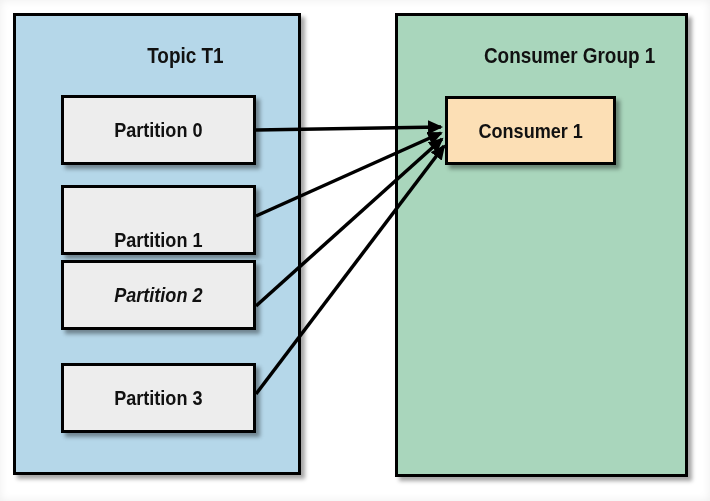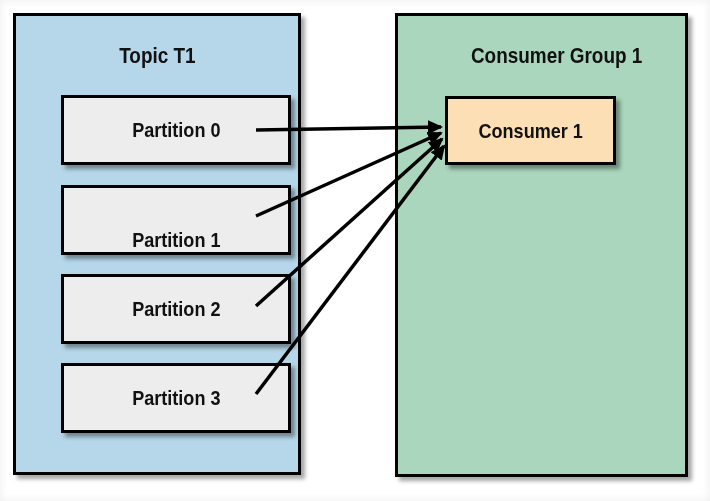--- a/index.html
+++ b/index.html
@@ -24,52 +24,52 @@
   }
   #topic-box {
     left: 13px; top: 13px;
     width: 288px; height: 462px;
     background: #b5d7e9;
   }
   #group-box {
     left: 395px; top: 13px;
     width: 293px; height: 464px;
     background: #a9d6bc;
-    padding-left: 15px;
   }
   .container-title {
     position: absolute;
     width: 100%;
     top: 27px;
     text-align: center;
     font-size: 22px;
     font-weight: 700;
     color: #111111;
+    margin-left: 28px;
   }
   .node-box {
     position: absolute;
     border: 3px solid #000000;
     box-shadow: 4px 4px 4px rgba(0,0,0,0.38);
     box-sizing: border-box;
     display: flex;
     align-items: center;
     justify-content: center;
     font-size: 21px;
     font-weight: 700;
     color: #111111;
   }
   .partition {
     left: 61px;
-    width: 230px;
+    width: 195px;
     height: 70px;
     background: #ededed;
   }
   #partition-0 { top: 95px; }
   #partition-1 { top: 185px; align-items: flex-end; }
-  #partition-2 { top: 274px; }
+  #partition-2 { top: 260px; font-style: italic; }
   #partition-3 { top: 363px; }
   #consumer-box {
     left: 445px; top: 96px;
     width: 171px; height: 69px;
     background: #fcdfb5;
   }
   .condensed {
     display: inline-block;
     transform: scaleX(0.86);
     transform-origin: center center;

